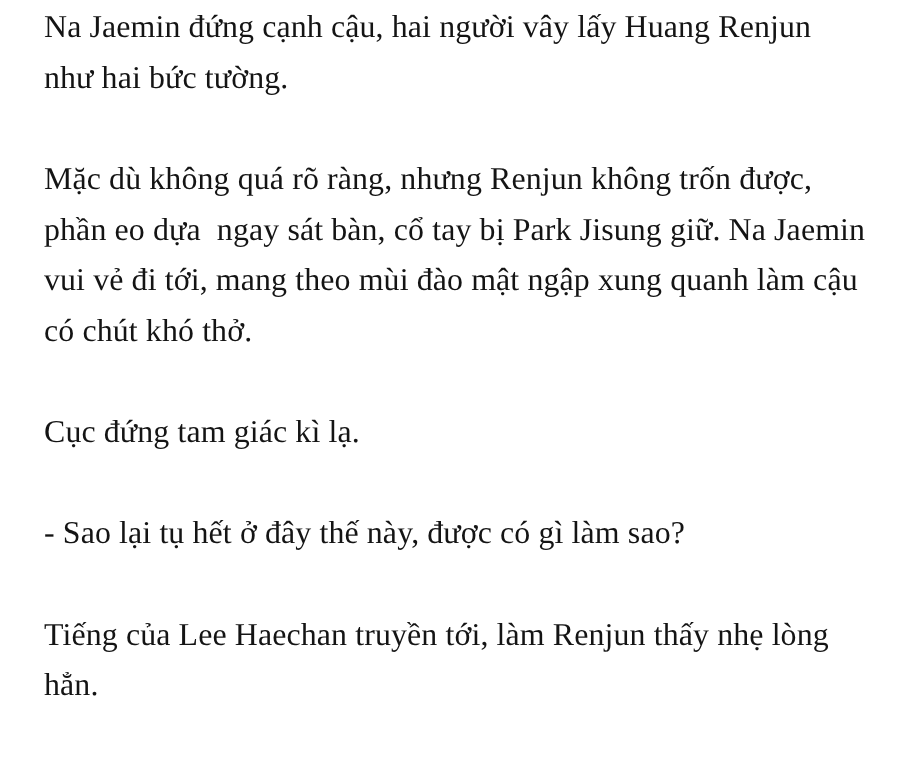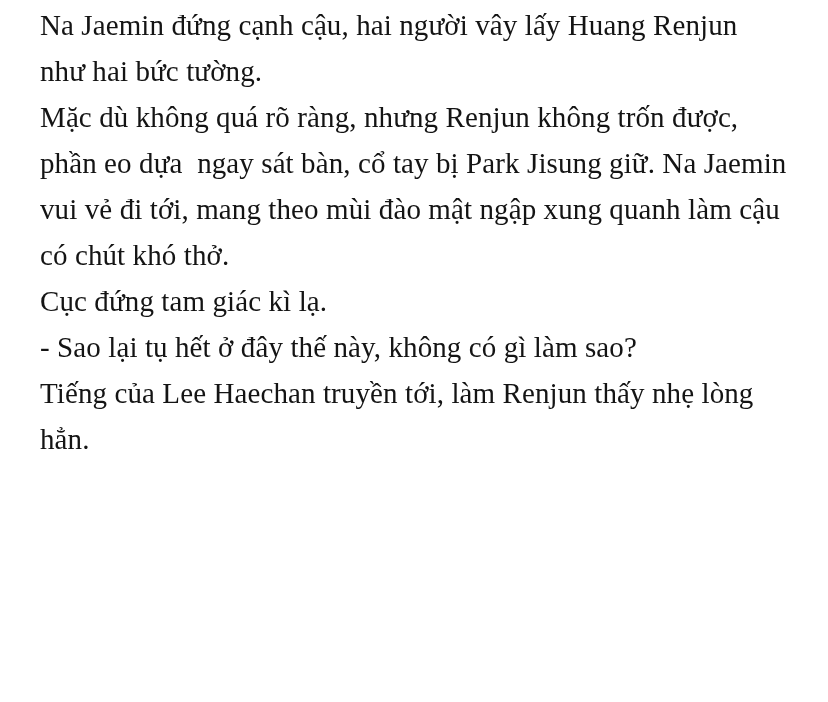--- a/index.html
+++ b/index.html
@@ -23,28 +23,29 @@
   }
   .para {
     font-size: 29px;
     line-height: 46px;
     letter-spacing: 0.1px;
     color: #141414;
     margin: 0;
     white-space: pre-wrap;
   }
   .para + .para {
+    margin-top: 46px;
   }
   .first {
     margin-top: 0;
     padding-top: 2px;
   }
 </style>
 </head>
 <body>
 
 <div class="page">
   <p class="para first">Na Jaemin đứng cạnh cậu, hai người vây lấy Huang Renjun như hai bức tường.</p>
   <p class="para">Mặc dù không quá rõ ràng, nhưng Renjun không trốn được, phần eo dựa  ngay sát bàn, cổ tay bị Park Jisung giữ. Na Jaemin vui vẻ đi tới, mang theo mùi đào mật ngập xung quanh làm cậu có chút khó thở.</p>
   <p class="para">Cục đứng tam giác kì lạ.</p>
-  <p class="para">- Sao lại tụ hết ở đây thế này, không có gì làm sao?</p>
+  <p class="para">- Sao lại tụ hết ở đây thế này, được có gì làm sao?</p>
   <p class="para">Tiếng của Lee Haechan truyền tới, làm Renjun thấy nhẹ lòng hẳn.</p>
 </div>
 
 </body></html>

